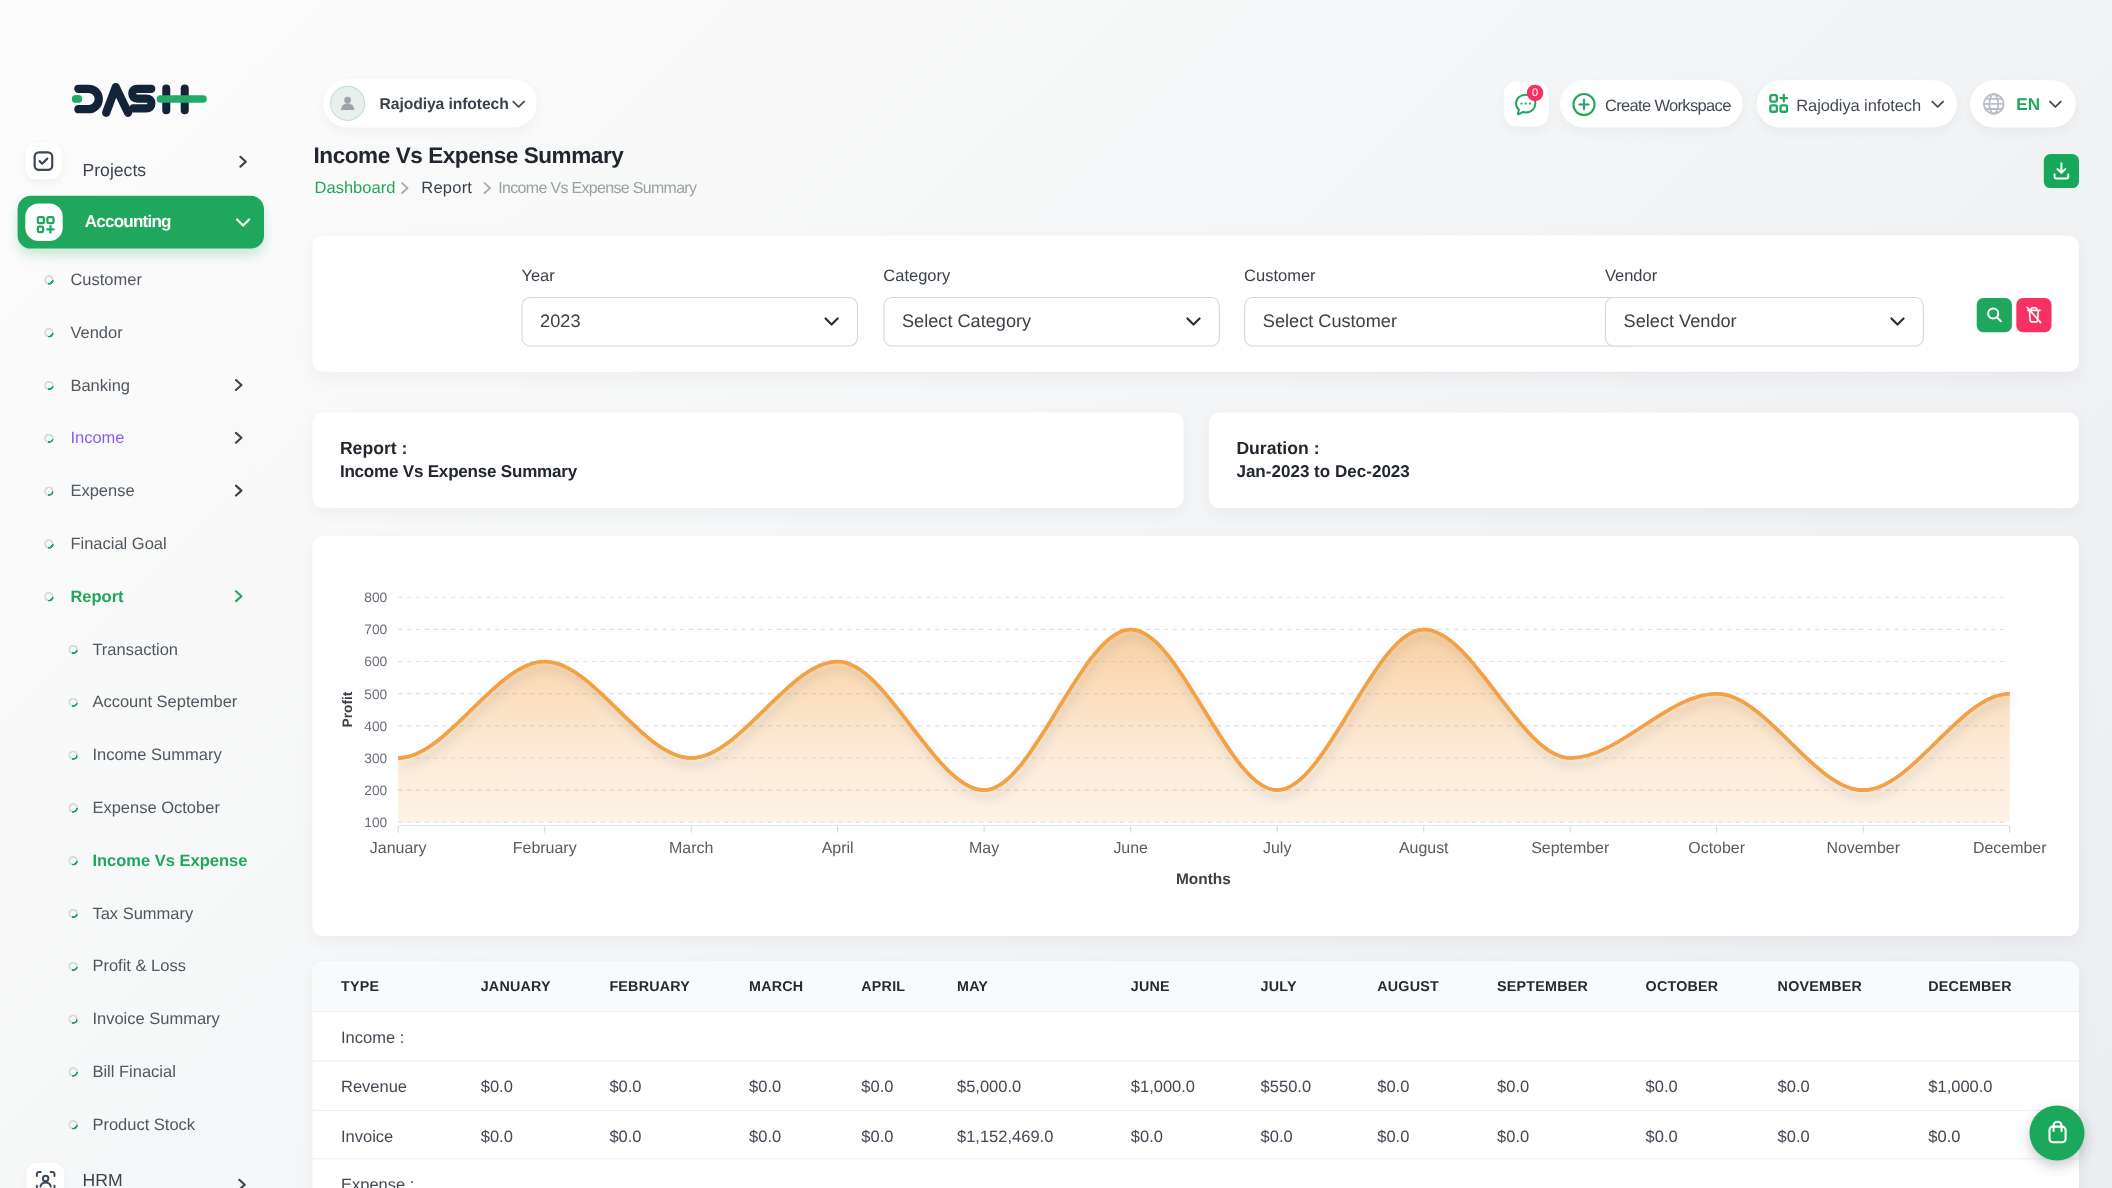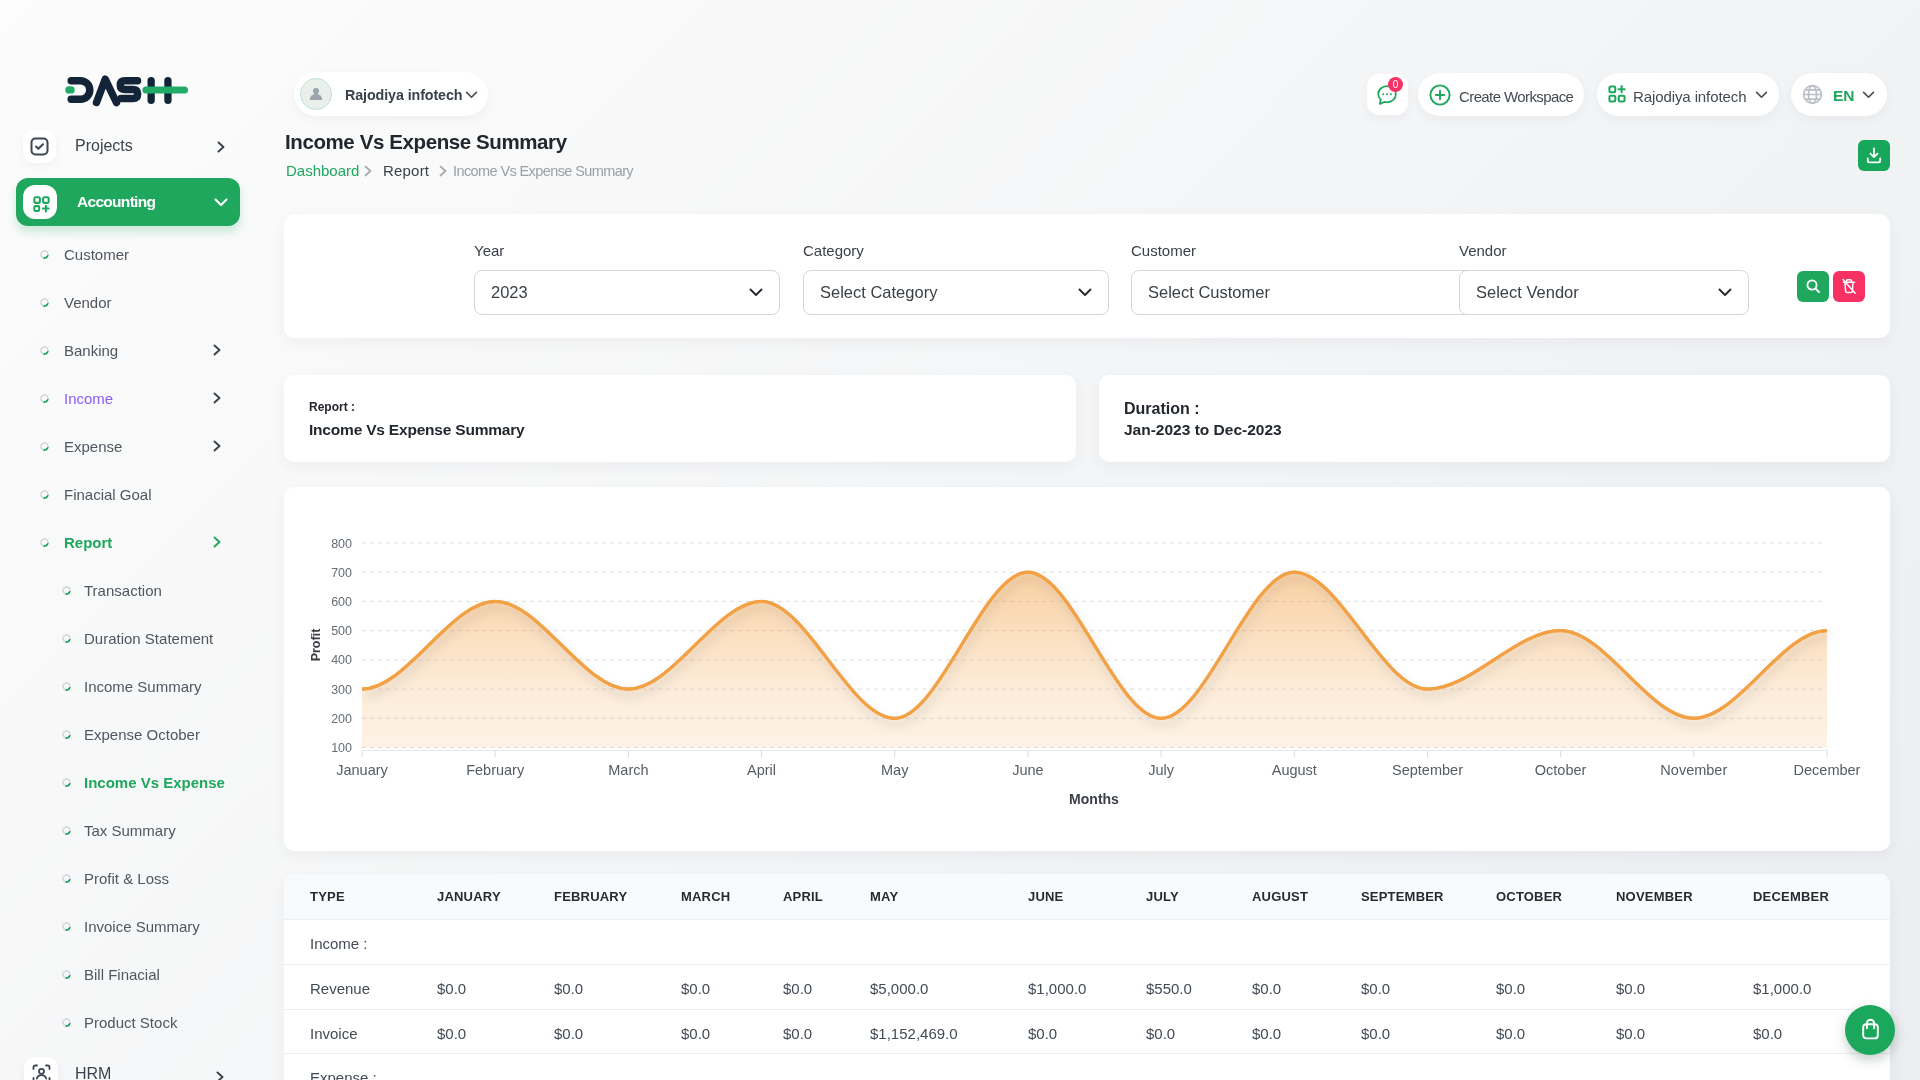--- a/index.html
+++ b/index.html
@@ -34,21 +34,21 @@
  <g fill="#22ab67">
   <rect x="5.3" y="16.3" width="9.4" height="7.2" rx="3.6"></rect>
   <rect x="82.4" y="16.5" width="45.6" height="7" rx="3.5"></rect>
  </g>
 </svg></div>
 <div class="abs" style="left:23px;top:130px;width:33px;height:33px;background:#fff;border-radius:10px;box-shadow:0 3px 8px rgba(50,60,70,0.06);"></div>
 <svg class="abs" style="left:30px;top:137px" width="19" height="19" viewBox="0 0 19 19">
     <rect x="1.5" y="1.5" width="16" height="16" rx="4" fill="none" stroke="#3d4654" stroke-width="2"></rect>
     <path d="M6 9.5 l2.3 2.3 L13 7.2" fill="none" stroke="#3d4654" stroke-width="2" stroke-linecap="round" stroke-linejoin="round"></path>
   </svg>
-<div class="abs" style="left:75px;top:137px;font-size:16px;color:#3c434d;">Projects</div>
+<div class="abs" style="left:75px;top:147px;font-size:16px;color:#3c434d;">Projects</div>
 <svg class="abs" style="left:216px;top:141px" width="10" height="12" viewBox="0 0 10 12">
     <path d="M2.5 1.5 L7.5 6 L2.5 10.5" fill="none" stroke="#3c424a" stroke-width="1.9" stroke-linecap="round" stroke-linejoin="round"></path>
   </svg>
 <div class="abs" style="left:16px;top:178px;width:224px;height:48px;background:#1fa75d;border-radius:12px;box-shadow:0 6px 10px rgba(31,167,93,0.22);"></div>
 <div class="abs" style="left:23px;top:185px;width:34px;height:34px;background:#fff;border-radius:12px;"></div>
 <svg class="abs" style="left:33px;top:196px" width="17" height="17" viewBox="0 0 19 19">
  <g fill="none" stroke="#1fa75d" stroke-width="2.3" stroke-linejoin="round">
  <rect x="1.5" y="1.5" width="6.2" height="6.2" rx="1.4"></rect>
  <rect x="11.3" y="1.5" width="6.2" height="6.2" rx="1.4"></rect>
  <rect x="1.5" y="11.3" width="5.4" height="5.4" rx="1.3"></rect>
@@ -81,21 +81,21 @@
 <span class="dot" style="left:40px;top:490px;"></span>
 <div class="mitem" style="left:64px;top:486px;color:#51575f;">Finacial Goal</div>
 <span class="dot" style="left:40px;top:538px;"></span>
 <div class="mitem" style="left:64px;top:534px;font-weight:700;color:#1fa75d;">Report</div>
 <svg class="abs" style="left:212px;top:536px" width="10" height="12" viewBox="0 0 10 12">
     <path d="M2.5 1.5 L7.5 6 L2.5 10.5" fill="none" stroke="#1fa75d" stroke-width="1.9" stroke-linecap="round" stroke-linejoin="round"></path>
   </svg>
 <span class="dot" style="left:62px;top:586px;"></span>
 <div class="mitem" style="left:84px;top:582px;color:#51575f;">Transaction</div>
 <span class="dot" style="left:62px;top:634px;"></span>
-<div class="mitem" style="left:84px;top:630px;color:#51575f;">Duration Statement</div>
+<div class="mitem" style="left:84px;top:630px;color:#51575f;">Account September</div>
 <span class="dot" style="left:62px;top:682px;"></span>
 <div class="mitem" style="left:84px;top:678px;color:#51575f;">Income Summary</div>
 <span class="dot" style="left:62px;top:730px;"></span>
 <div class="mitem" style="left:84px;top:726px;color:#51575f;">Expense October</div>
 <span class="dot" style="left:62px;top:778px;"></span>
 <div class="mitem" style="left:84px;top:774px;font-weight:700;color:#1fa75d;">Income Vs Expense</div>
 <span class="dot" style="left:62px;top:826px;"></span>
 <div class="mitem" style="left:84px;top:822px;color:#51575f;">Tax Summary</div>
 <span class="dot" style="left:62px;top:874px;"></span>
 <div class="mitem" style="left:84px;top:870px;color:#51575f;">Profit &amp; Loss</div>
@@ -214,21 +214,21 @@
     </g>
   </svg>
 <div class="abs" style="left:1833px;top:271px;width:32px;height:31px;background:#f73164;border-radius:6px;"></div>
 <svg class="abs" style="left:1841px;top:278px" width="16" height="17" viewBox="0 0 16 17">
     <g fill="none" stroke="#fff" stroke-width="1.5" stroke-linecap="round" stroke-linejoin="round">
       <path d="M2.5 4.2 h11 M5.5 4.2 V3 a1.2 1.2 0 0 1 1.2-1.2 h2.6 A1.2 1.2 0 0 1 10.5 3 v1.2 M4 4.2 l0.6 9 a1.5 1.5 0 0 0 1.5 1.4 h3.8 a1.5 1.5 0 0 0 1.5-1.4 l0.6-9"></path>
       <path d="M2 1.5 L14.2 15.3"></path>
     </g>
   </svg>
 <div class="card" style="left:284px;top:375px;width:792px;height:87px;"></div>
-<div class="abs" style="left:309px;top:400px;font-size:12px;font-weight:700;color:#23272e;">Report :</div>
+<div class="abs" style="left:309px;top:400px;font-size:16px;font-weight:700;color:#23272e;">Report :</div>
 <div class="abs" style="left:309px;top:421px;font-size:15.5px;font-weight:700;letter-spacing:-0.2px;color:#23272e;">Income Vs Expense Summary</div>
 <div class="card" style="left:1099px;top:375px;width:791px;height:87px;"></div>
 <div class="abs" style="left:1124px;top:400px;font-size:16px;font-weight:700;color:#23272e;">Duration :</div>
 <div class="abs" style="left:1124px;top:421px;font-size:15.5px;font-weight:700;color:#23272e;">Jan-2023 to Dec-2023</div>
 <div class="card" style="left:284px;top:487px;width:1606px;height:364px;"></div>
 <svg class="abs" style="left:284px;top:487px" width="1606" height="364" viewBox="0 0 1606 364">
     <defs>
       <linearGradient id="ag" x1="0" y1="85" x2="0" y2="262" gradientUnits="userSpaceOnUse">
 <stop offset="0" stop-color="#f3a145" stop-opacity="0.5"></stop>
         <stop offset="0.62" stop-color="#f3a145" stop-opacity="0.22"></stop>

